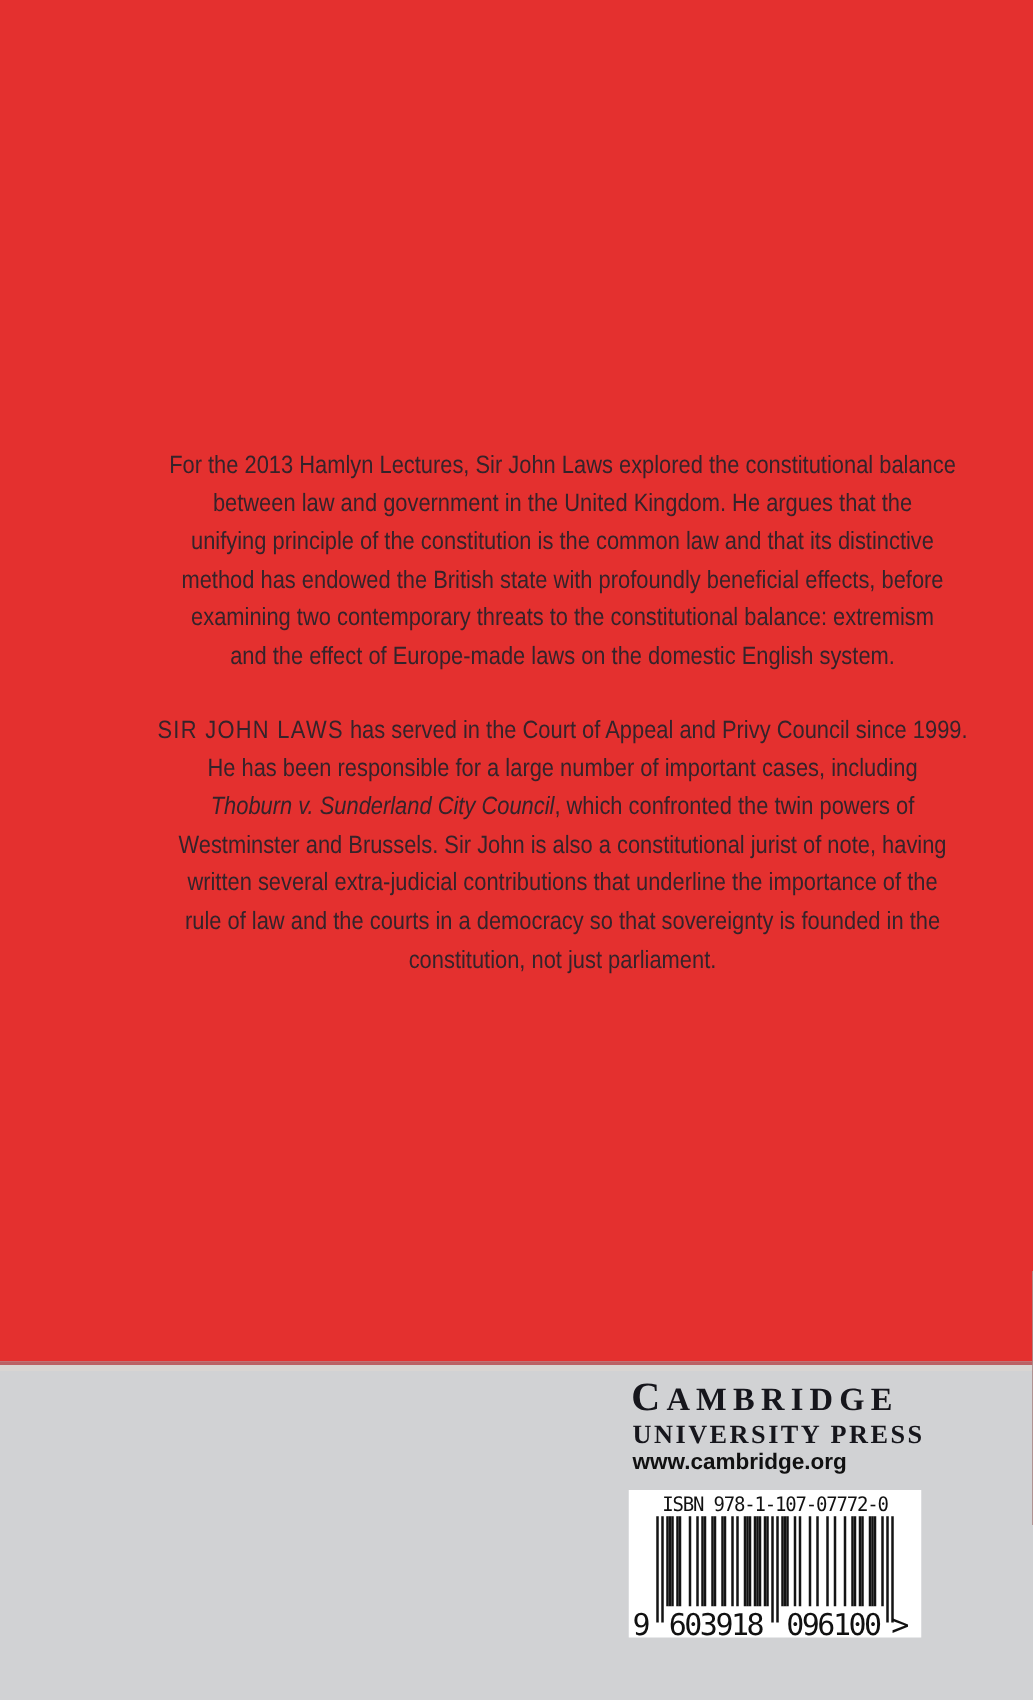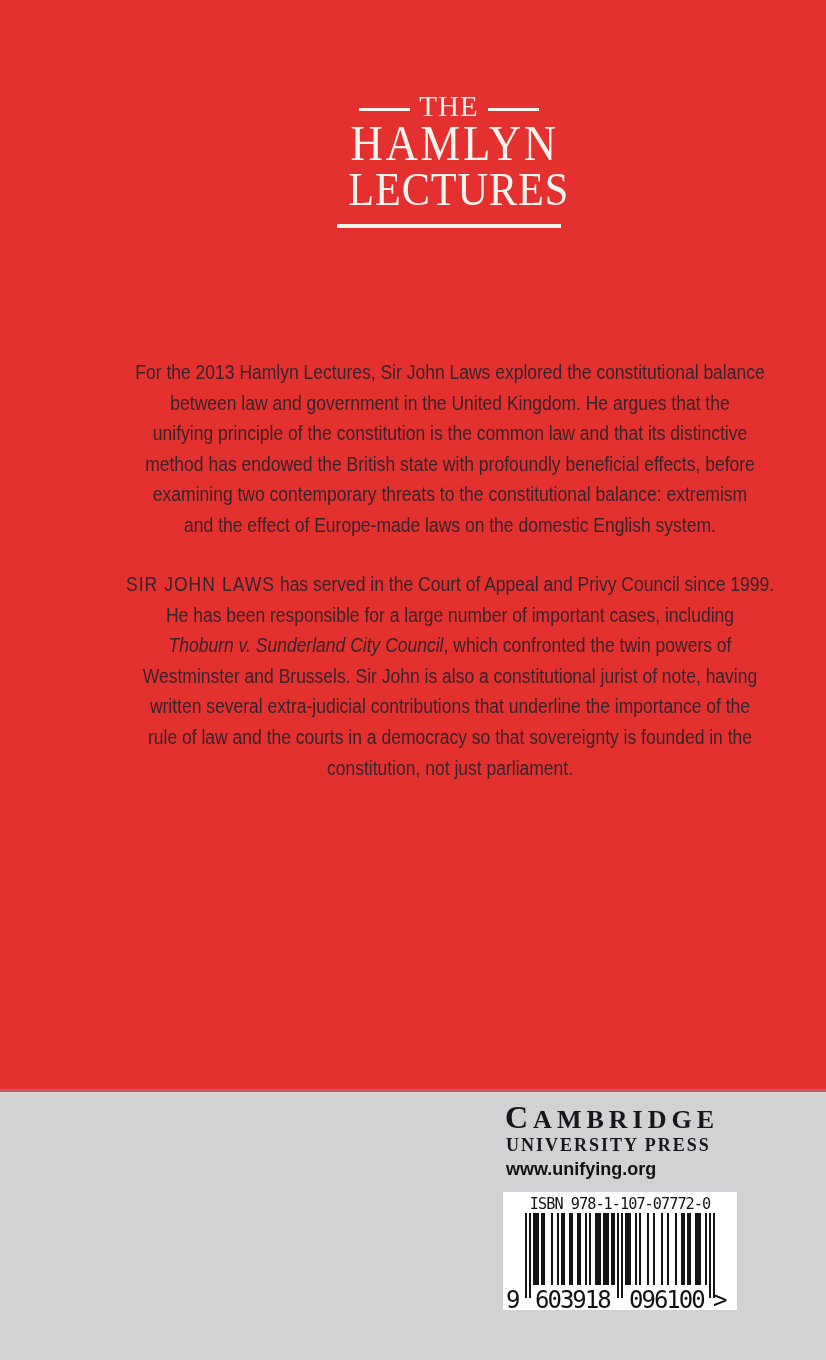--- a/index.html
+++ b/index.html
@@ -32,21 +32,21 @@
   .para2{top:569px;}
   .caps{letter-spacing:1.2px;}
   .italic{font-style:italic;}
 
   
   .pub-name{position:absolute;left:505px;top:1100px;color:#16161c;
             font-family:"Liberation Serif",serif;font-weight:bold;font-size:26px;
             letter-spacing:5px;line-height:1.1;}
   .pub-name::first-letter{font-size:32px;}
   .pub-sub{position:absolute;left:506px;top:1135px;color:#16161c;
-           font-family:"Liberation Serif",serif;font-weight:bold;font-size:18px;letter-spacing:2px;}
+           font-family:"Liberation Serif",serif;font-weight:bold;font-size:21px;letter-spacing:2px;}
   .pub-url{position:absolute;left:506px;top:1159px;color:#111;font-weight:bold;font-size:18px;}
 
   
   .barcode-box{position:absolute;left:503px;top:1192px;width:234px;height:118px;background:#ffffff;}
   .isbn-label{position:absolute;left:0;top:2px;width:100%;text-align:center;color:#111;
               font-family:"DejaVu Sans Mono",monospace;font-size:16px;letter-spacing:-1px;
               transform:scaleX(.95);transform-origin:center top;white-space:nowrap;}
   .bars{position:absolute;left:22px;top:21px;width:190px;height:85px;}
   .bar{position:absolute;top:0;width:2px;height:72px;background:#141414;}
   .bar.guard{height:85px;}
@@ -60,30 +60,20 @@
 </head>
 <body>
 
 <div class="page">
 
   <div class="red-area"></div>
   <div class="divider-dark"></div>
   <div class="divider-light"></div>
   <div class="gray-area"></div>
 
-  <div class="hamlyn-logo">
-    <div class="logo-the-row">
-      <span class="logo-rule"></span>
-      <span class="logo-the">THE</span>
-      <span class="logo-rule"></span>
-    </div>
-    <div class="logo-name">HAMLYN</div>
-    <div class="logo-subname">LECTURES</div>
-    <div class="logo-bottom-rule"></div>
-  </div>
 
   <div class="blurb para1">
       <div class="line">For the 2013 Hamlyn Lectures, Sir John Laws explored the constitutional balance</div>
       <div class="line">between law and government in the United Kingdom. He argues that the</div>
       <div class="line">unifying principle of the constitution is the common law and that its distinctive</div>
       <div class="line">method has endowed the British state with profoundly beneficial effects, before</div>
       <div class="line">examining two contemporary threats to the constitutional balance: extremism</div>
       <div class="line">and the effect of Europe-made laws on the domestic English system.</div>
     </div>
   <div class="blurb para2">
@@ -91,21 +81,21 @@
       <div class="line"><span>He has been responsible for a large number of important cases, including</span></div>
       <div class="line"><span class="italic">Thoburn v. Sunderland City Council</span><span>, which confronted the twin powers of</span></div>
       <div class="line"><span>Westminster and Brussels. Sir John is also a constitutional jurist of note, having</span></div>
       <div class="line"><span>written several extra-judicial contributions that underline the importance of the</span></div>
       <div class="line"><span>rule of law and the courts in a democracy so that sovereignty is founded in the</span></div>
       <div class="line"><span>constitution, not just parliament.</span></div>
     </div>
 
   <div class="pub-name">CAMBRIDGE</div>
   <div class="pub-sub">UNIVERSITY PRESS</div>
-  <div class="pub-url">www.unifying.org</div>
+  <div class="pub-url">www.cambridge.org</div>
 
   <div class="barcode-box">
     <div class="isbn-label">ISBN 978-1-107-07772-0</div>
     <div class="bars" id="bars">
         <div class="bar guard" style="left: 0px;"></div>
         <div class="bar guard" style="left: 4px;"></div>
         <div class="bar" style="left: 8px;"></div>
         <div class="bar" style="left: 10px;"></div>
         <div class="bar" style="left: 12px;"></div>
         <div class="bar" style="left: 16px;"></div>

